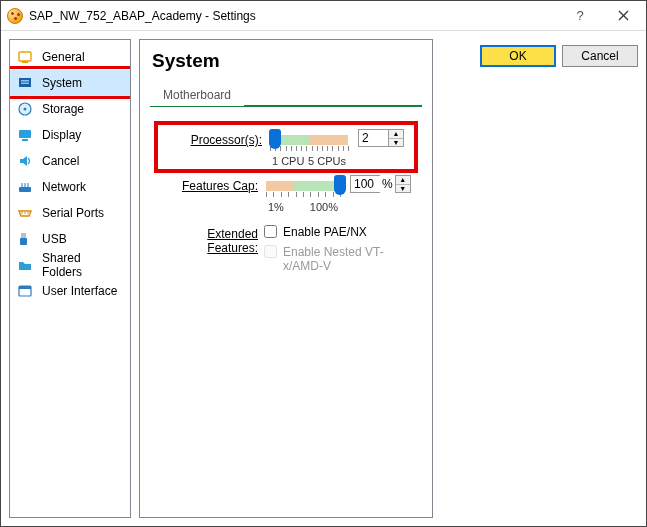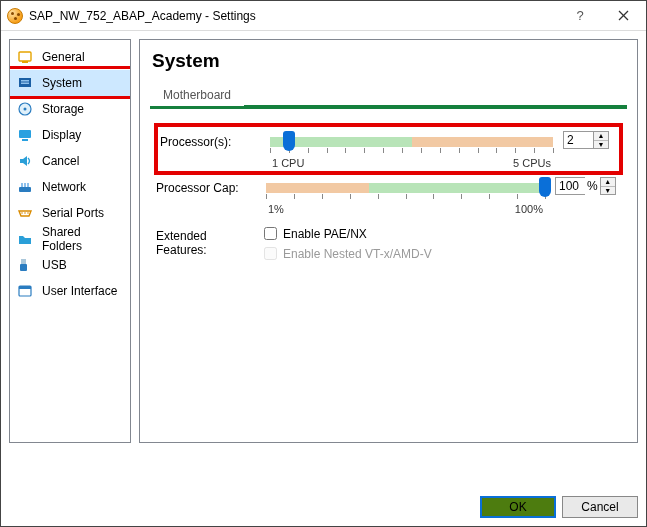--- a/index.html
+++ b/index.html
@@ -40,21 +40,21 @@
     display: flex;
   }
   .title-btn {
     width: 46px; height: 100%;
     display: flex; align-items: center; justify-content: center;
     font-size: 13px; color: #333;
   }
   .title-btn.close svg line { stroke:#333; stroke-width:1.2; }
   .help-btn { width: 40px; font-weight:normal; color:#555}
 
-  .body-padding { padding: 8px; height: calc(100% - 30px); display:flex; flex-direction:column;gap:47px;}
+  .body-padding { padding: 8px; height: calc(100% - 30px); display:flex; gap:47px;}
   .panels {
     flex: 1;
     display: flex;
     gap: 8px;
     min-height: 0;
   }
   .sidebar {
     width: 122px;
     border: 1px solid #828790;
     background: #fff;
@@ -95,21 +95,21 @@
     padding: 6px 10px 10px 10px;
     min-width:0;
   }
   .main-title {
     font-size: 19px;
     font-weight: bold;
     padding: 4px 2px 10px 2px;
   }
   .tabs {
     display:flex;
-    border-bottom: 4px solid #15803d;
+    border-bottom: 2px solid #15803d;
     position:relative;
   }
   .tab {
     padding: 4px 12px;
     border: 1px solid transparent;
     border-bottom: none;
     font-size:12px;
     position:relative;
     top:1px;
     color:#555;
@@ -132,23 +132,25 @@
     flex:1;
   }
 
   .row {
     display:flex;
     align-items:flex-start;
     margin-bottom: 10px;
   }
   .row .lab {
     width: 108px;
+    text-align:right;
     padding-right:6px;
     padding-top:4px;
     font-size:12px;
+    text-decoration:underline;
   }
   .row .ctl { flex:1; }
 
   .slider-wrap { position:relative; padding:0 2px 0 2px;}
   .track {
     height: 10px;
     position:relative;
     margin-top:6px;
     border-radius:3px;
     overflow:visible;
@@ -225,21 +227,21 @@
     gap:6px;
   }
   .btn {
     min-width:76px; height:22px;
     border:1px solid #888;
     background:#e9e9e9;
     display:flex;align-items:center;justify-content:center;
     font-size:12px;
     padding:0 10px;
   }
-  .btn.default { border:2px solid #0a6fd8; background:#4d7c0f;}
+  .btn.default { border:2px solid #0a6fd8; background:#fde047;}
 
   
   .ico svg { display:block; }
 </style>
 </head>
 <body>
 
 <div class="titlebar">
   <span class="title-icon"></span>
   <span class="titletext">SAP_NW_752_ABAP_Academy - Settings</span>
@@ -322,33 +324,33 @@
               <circle cx="5" cy="8" r="0.8" fill="#d98b00"></circle>
               <circle cx="8" cy="8" r="0.8" fill="#d98b00"></circle>
               <circle cx="11" cy="8" r="0.8" fill="#d98b00"></circle>
             </svg>
           </span>
       <span>Serial Ports</span>
     </div>
     <div class="side-item">
       <span class="ico">
             <svg width="16" height="16">
-              <path d="M2 5 L6 5 L8 7 L14 7 L14 13 L2 13 Z" fill="#2a9fd8"></path>
-            </svg>
-          </span>
-      <span>Shared Folders</span>
-    </div>
-    <div class="side-item">
-      <span class="ico">
-            <svg width="16" height="16">
               <rect x="4" y="2" width="5" height="5" fill="#aac7da"></rect>
               <rect x="3" y="7" width="7" height="7" rx="1" fill="#2a7cc0"></rect>
             </svg>
           </span>
       <span>USB</span>
+    </div>
+    <div class="side-item">
+      <span class="ico">
+            <svg width="16" height="16">
+              <path d="M2 5 L6 5 L8 7 L14 7 L14 13 L2 13 Z" fill="#2a9fd8"></path>
+            </svg>
+          </span>
+      <span>Shared Folders</span>
     </div>
     <div class="side-item">
       <span class="ico">
             <svg width="16" height="16">
               <rect x="2" y="3" width="12" height="10" rx="1" fill="#fff" stroke="#2a7cc0" stroke-width="1.2"></rect>
               <rect x="2" y="3" width="12" height="3" fill="#2a7cc0"></rect>
             </svg>
           </span>
       <span>User Interface</span>
     </div>
@@ -403,21 +405,21 @@
                   <div>▲</div>
                   <div>▼</div>
                 </div>
               </div>
             </div>
           </div>
         </div>
       </div>
 
       <div class="row">
-        <div class="lab">Processor Cap:</div>
+        <div class="lab">Features Cap:</div>
         <div class="ctl">
           <div style="display:flex;align-items:flex-start;">
             <div class="slider-wrap" style="flex:1;">
               <div class="track">
                 <div class="seg orange" style="left:0; width:37%;"></div>
                 <div class="seg green" style="left:37%; right:0;"></div>
                 <div class="ticks" id="ticks-exec">
                       <span style="left: 0%;"></span>
                       <span style="left: 10%;"></span>
                       <span style="left: 20%;"></span>

